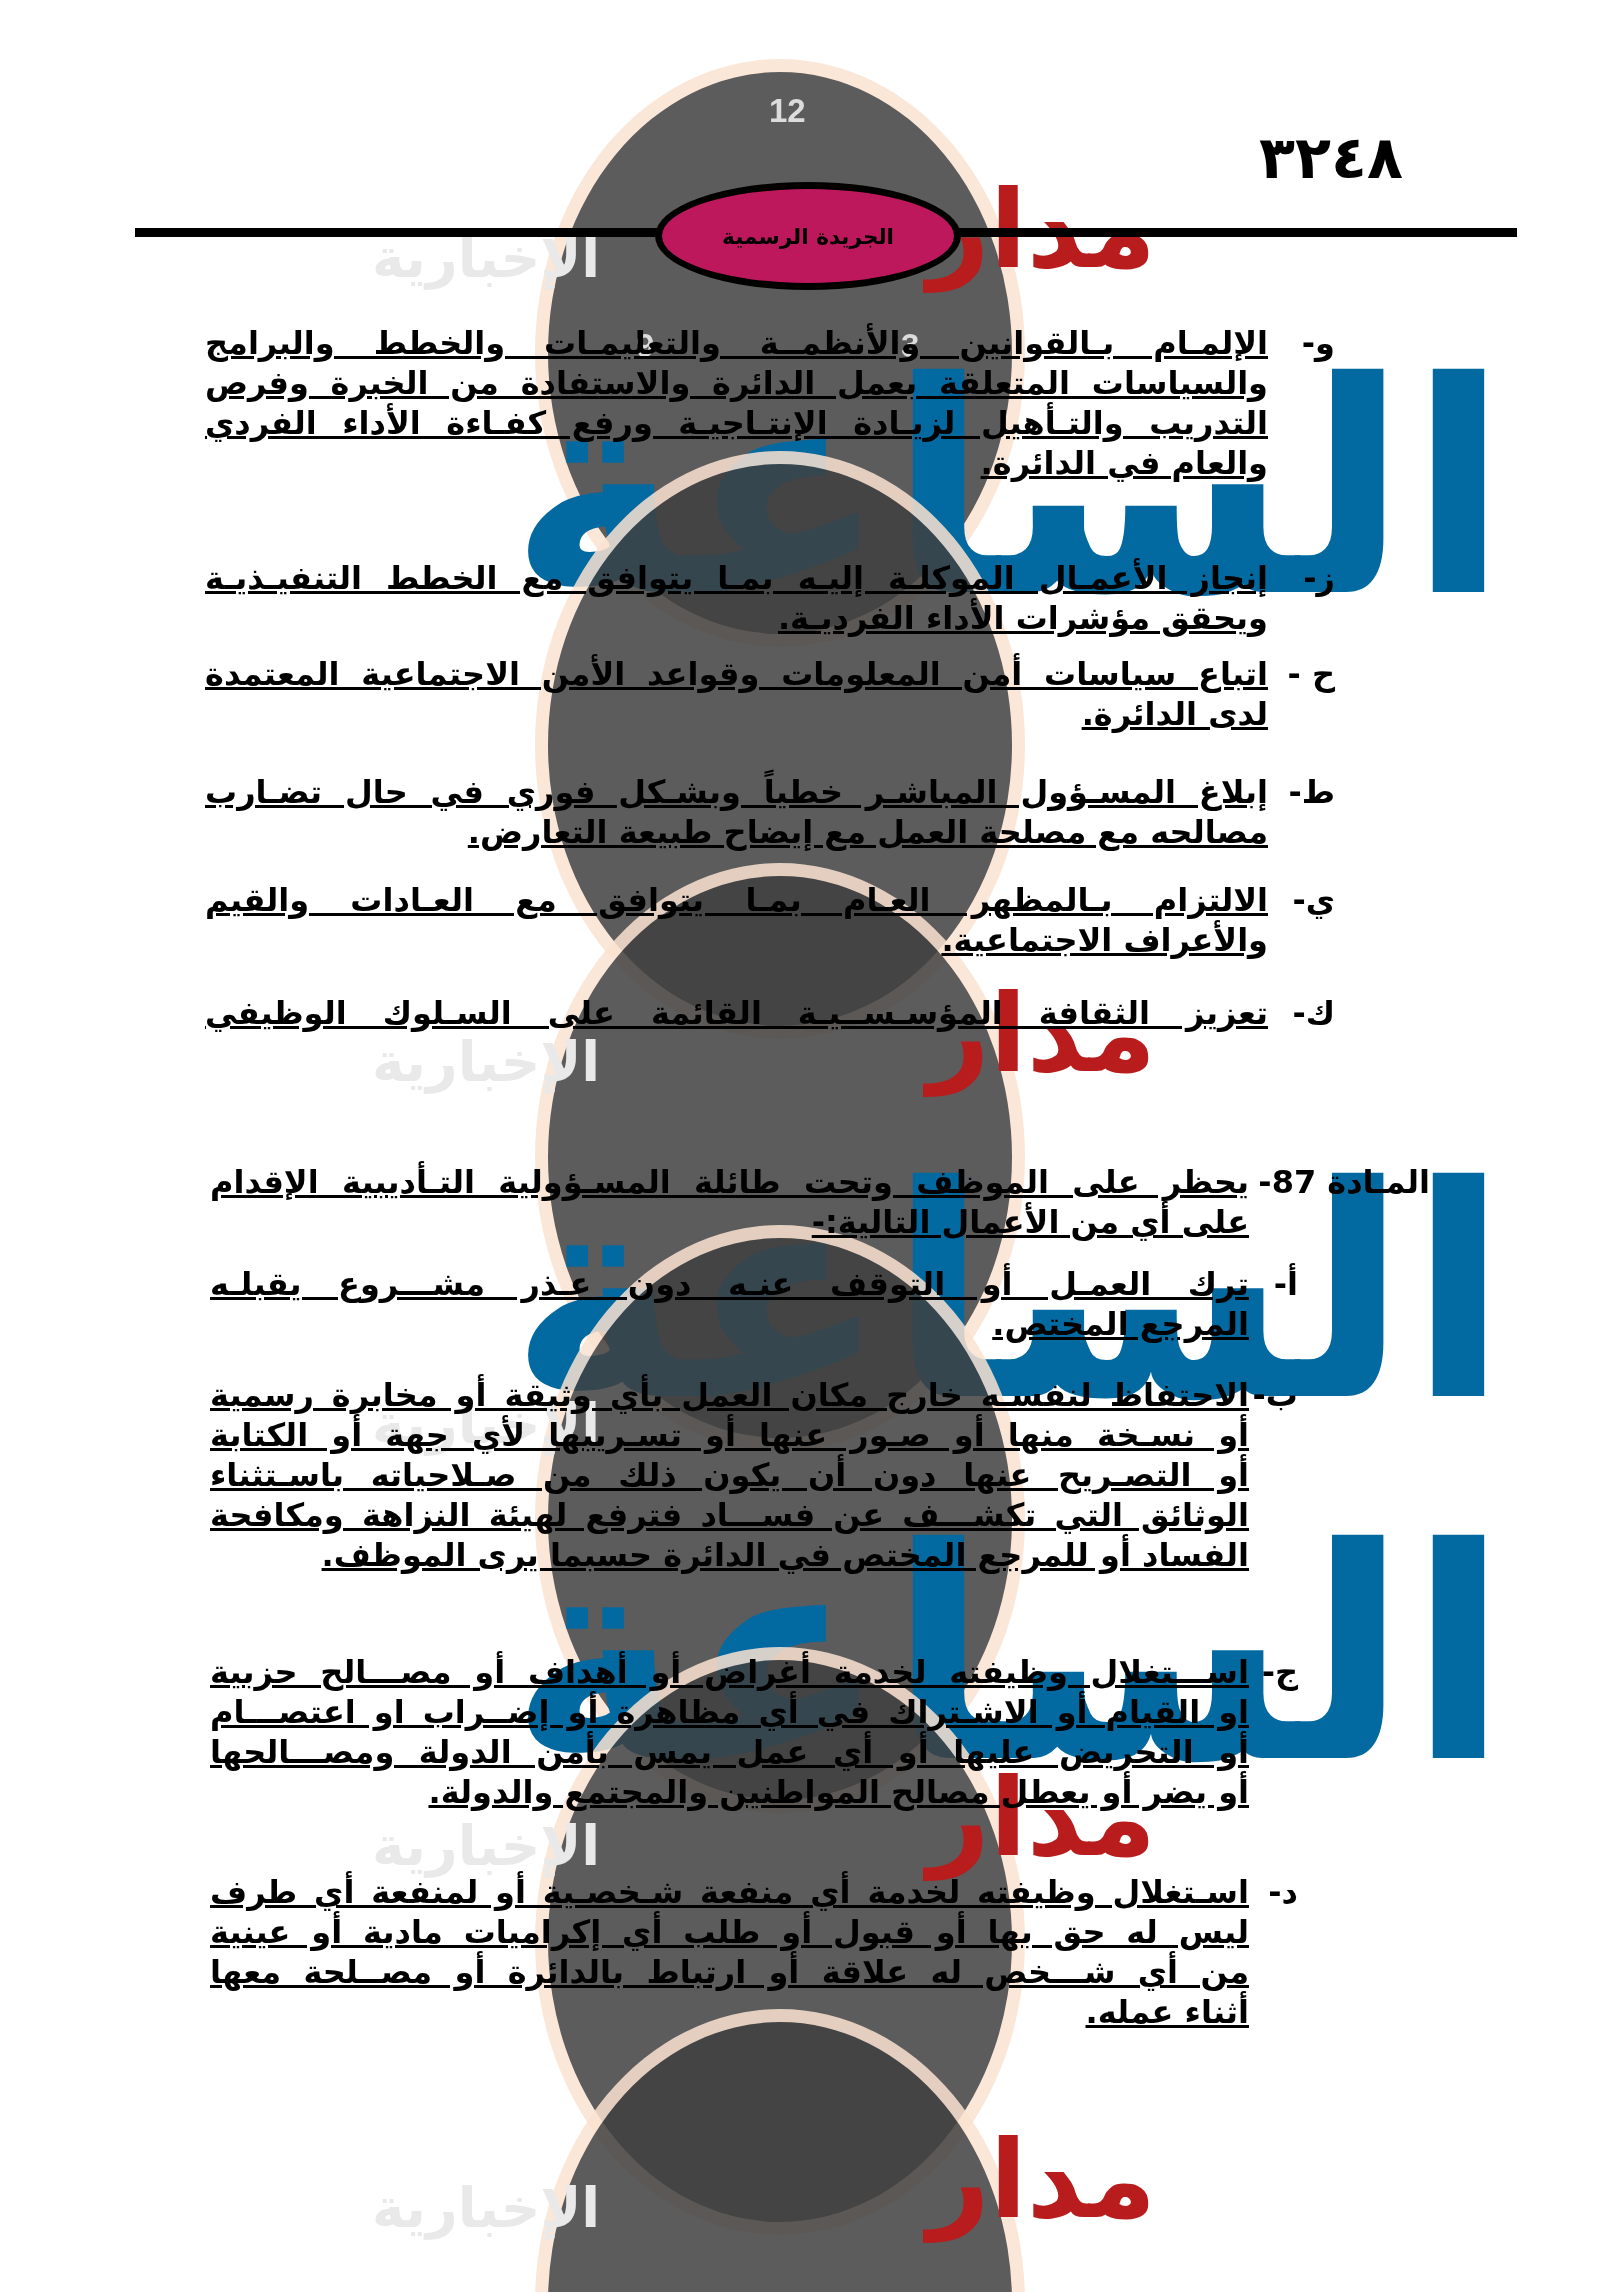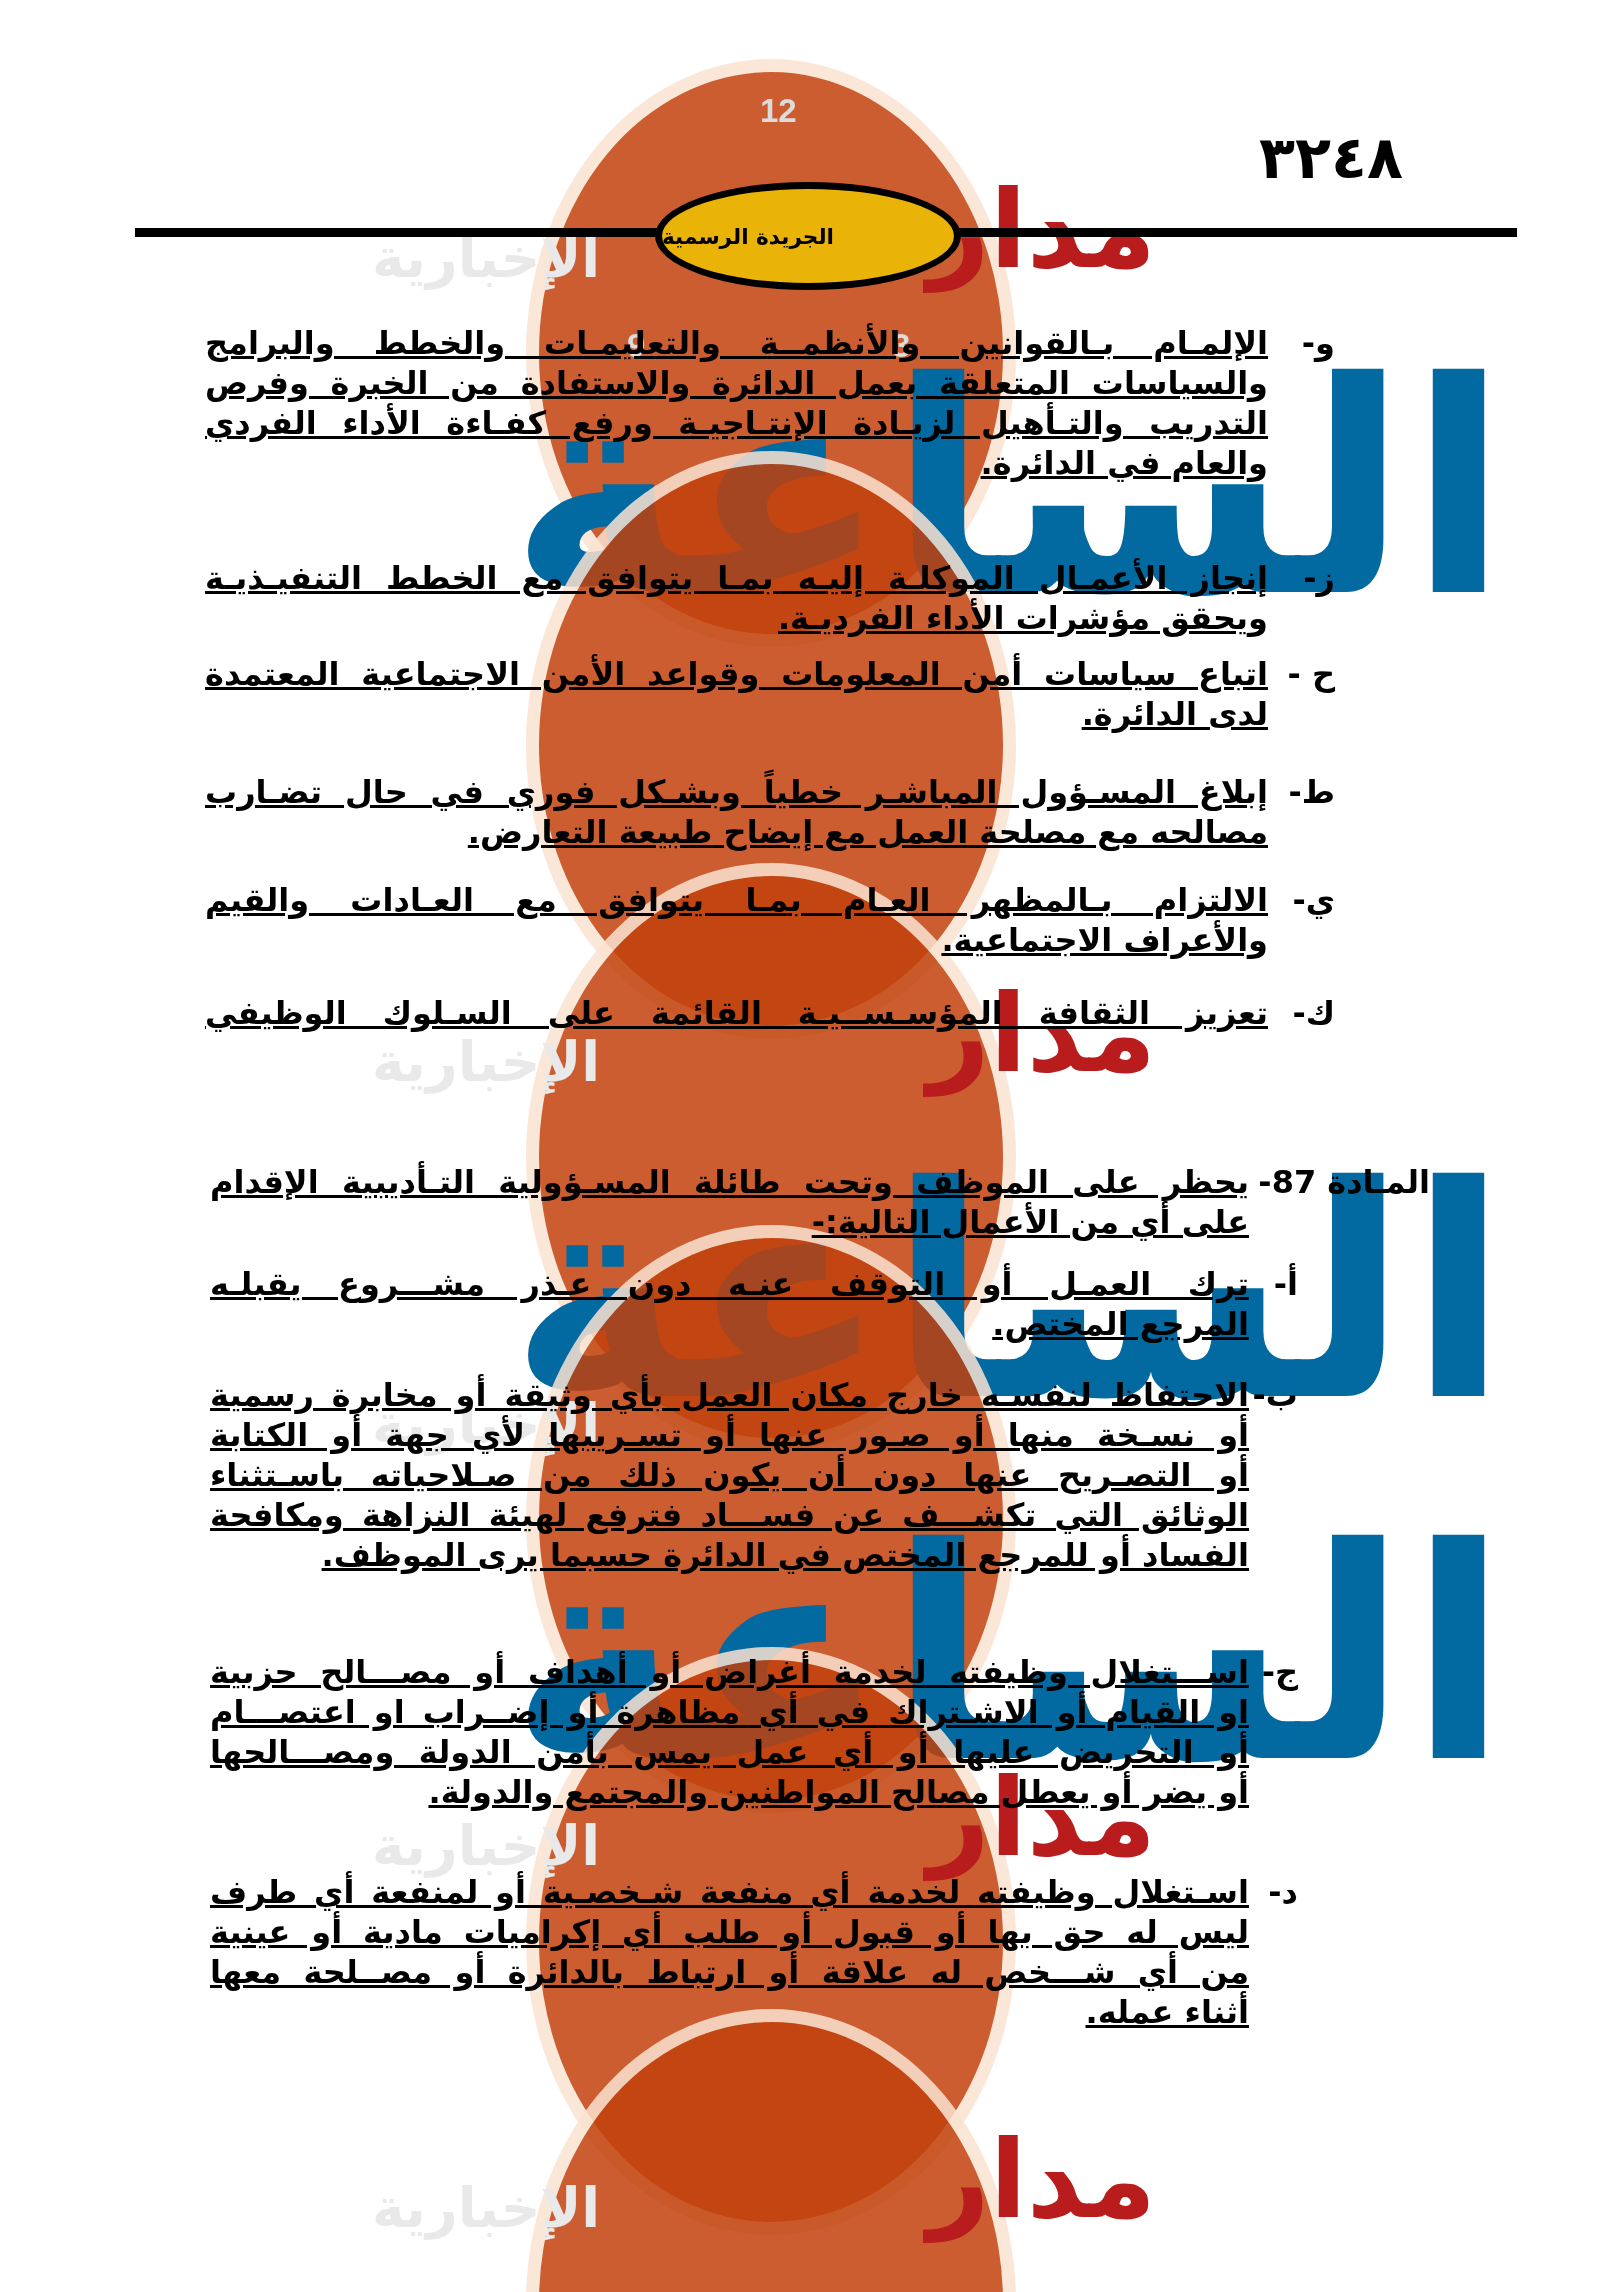--- a/index.html
+++ b/index.html
@@ -7,24 +7,24 @@
     width: 1621px; height: 2293px; position: relative; overflow: hidden;
     font-family: "DejaVu Sans", "Liberation Sans", sans-serif;
     color: #000;
   }
   
   .wm-layer { position: absolute; inset: 0; z-index: 0; pointer-events: none; }
   .wm {
     position: absolute; left: 470px; width: 608px; height: 608px;
   }
   .wm .clock {
-    position: absolute; left: 56px; top: 0; width: 490px; height: 588px;
+    position: absolute; left: 65px; top: 0; width: 490px; height: 588px;
     border-radius: 50%;
     border: 13.7px solid #fbe3d2;
-    background: #c2410c;
+    background: #404040;
     box-sizing: border-box;
     opacity: 0.85;
   }
   .wm .clock .num {
     position: absolute; color: #d6d6d6; font-family: "Liberation Sans", sans-serif;
     font-size: 33px; font-weight: bold;
   }
   .wm .brand-top {
     position: absolute; left: -98px; top: 167px; font-size: 55px; font-weight: bold; color: #e9e9e9;
     font-family: "DejaVu Sans", sans-serif;
@@ -43,22 +43,22 @@
   .page-number {
     position: absolute; left: 1259px; top: 106px;
     font-size: 59px; font-weight: bold; letter-spacing: 3.9px;
     font-family: "DejaVu Sans", sans-serif;
   }
   .rule {
     position: absolute; top: 211px; left: 135px; width: 1382px; height: 8.8px; background: #000;
   }
   .oval {
     position: absolute; left: 655px; top: 165px; width: 306px; height: 108px;
-    border: 7.8px solid #000; border-radius: 50%; background: #eab308; box-sizing: border-box;
-    display: flex; align-items: center; justify-content: flex-end;
+    border: 7.8px solid #000; border-radius: 50%; background: #be185d; box-sizing: border-box;
+    display: flex; align-items: center; justify-content: center;
   }
   .oval span { font-size: 21.6px; font-weight: bold; }
   .item {
     position: absolute;
     font-size: 32px; font-weight: bold; line-height: 40px;
     text-align: justify; text-align-last: right;
   }
   .item .label { position: absolute; right: 0; top: 0; white-space: nowrap; }
   .item .line { display: block; white-space: nowrap; text-align: justify; text-align-last: justify; text-decoration: underline; }
   .item .line.last { text-align-last: right; }

